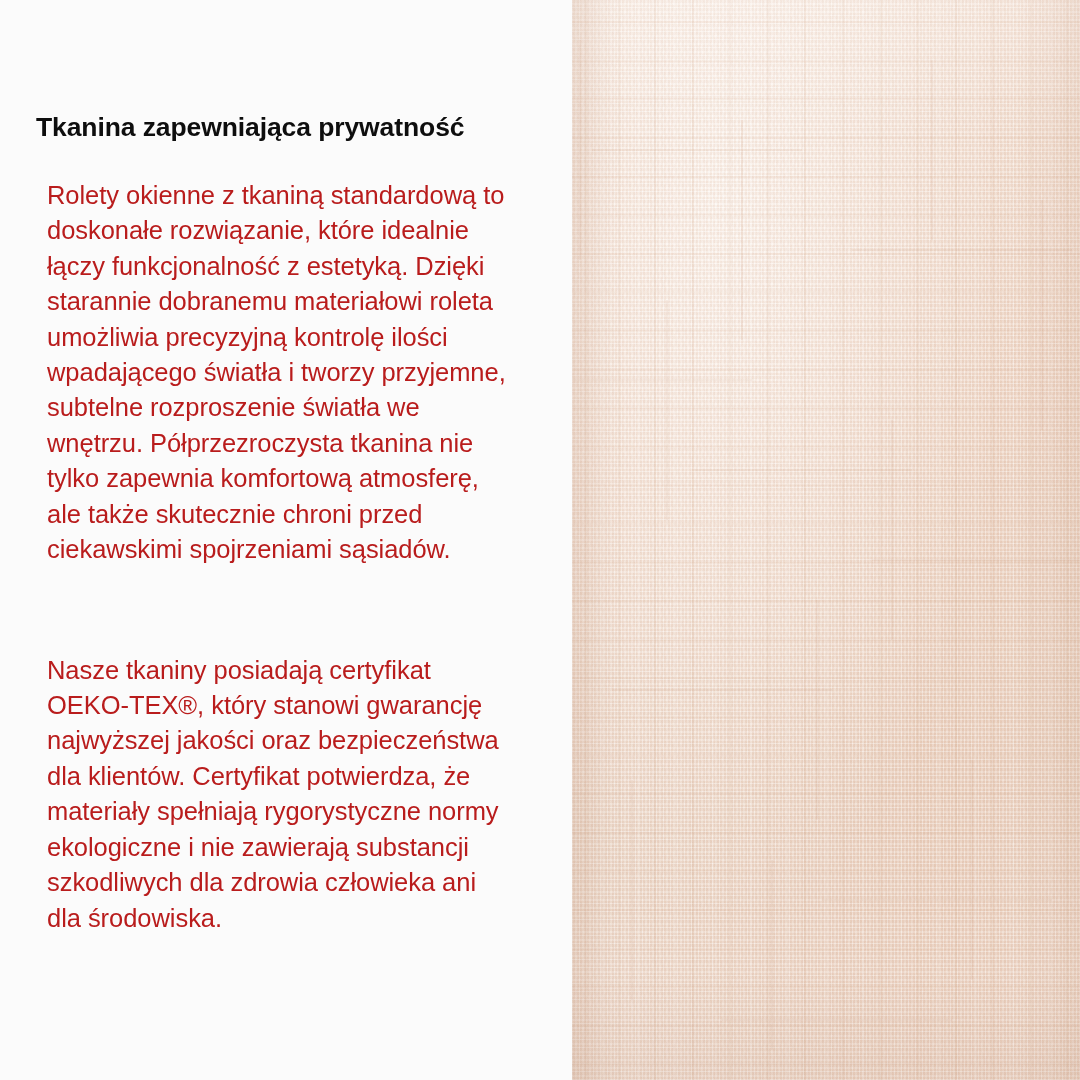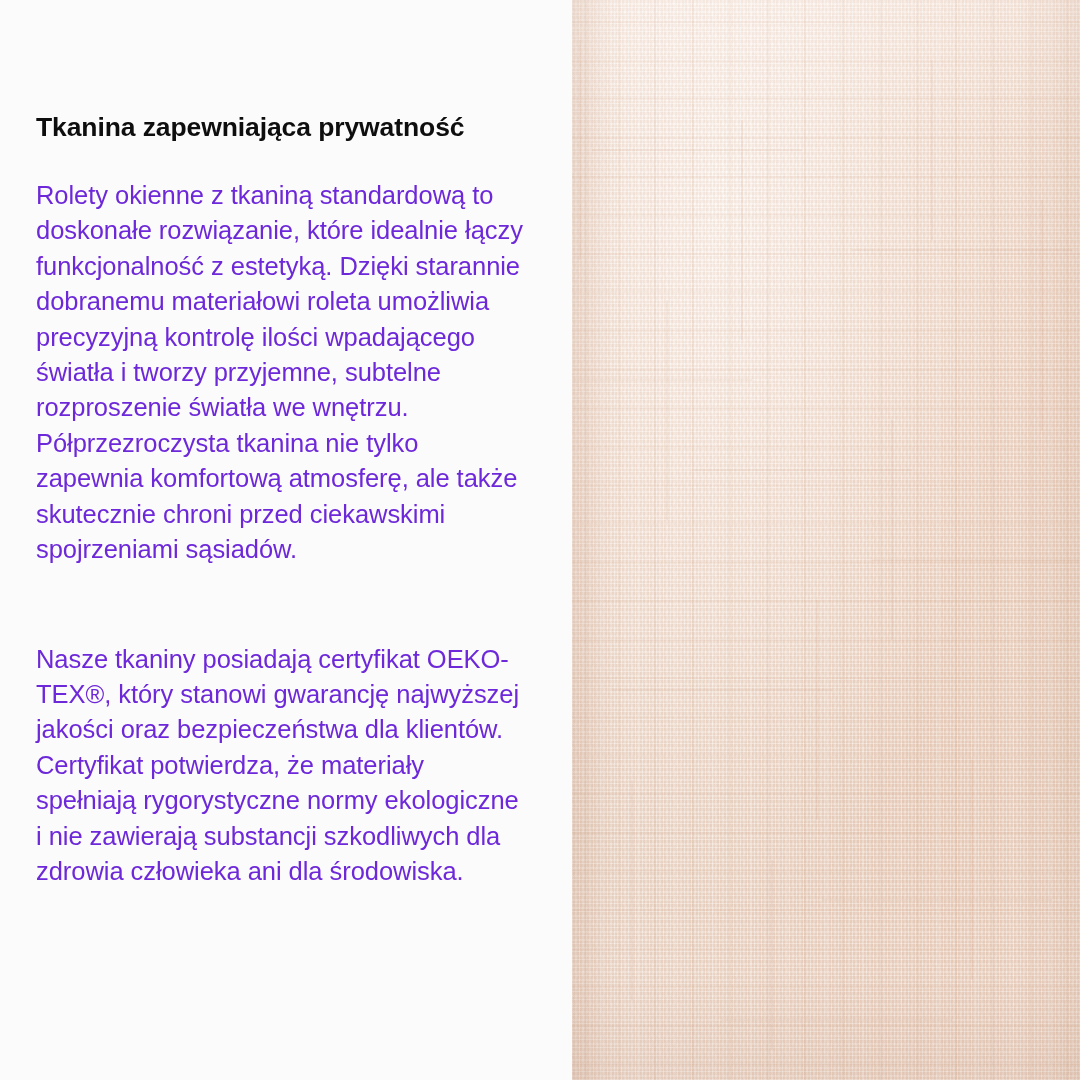--- a/index.html
+++ b/index.html
@@ -44,23 +44,23 @@
     font-weight: bold;
     color: #0e0e0e;
     letter-spacing: -0.1px;
     margin: 0 0 34px 0;
     line-height: 1.2;
   }
 
   .section-body {
     font-size: 25.5px;
     font-weight: normal;
-    color: #6d28d9;
+    color: #b91c1c;
     line-height: 1.39;
-    margin: 0;
+    margin: 11px;
     max-width: 500px;
     letter-spacing: -0.05px;
   }
 
   .gap-block {
     height: 22px;
   }
 
   
   .swatch {

